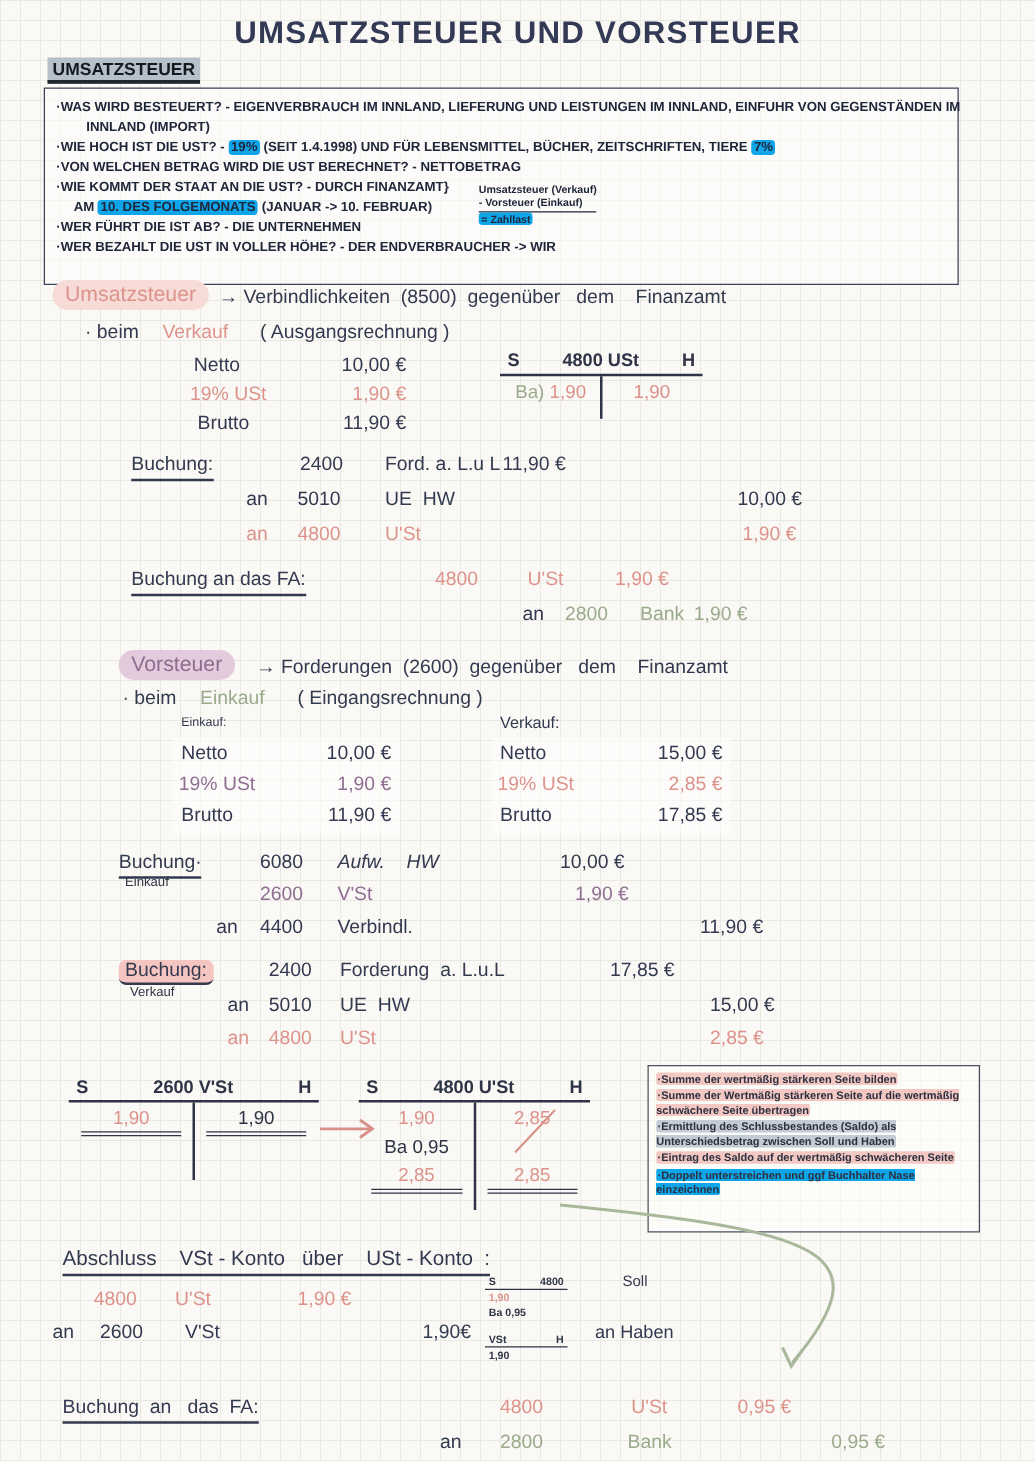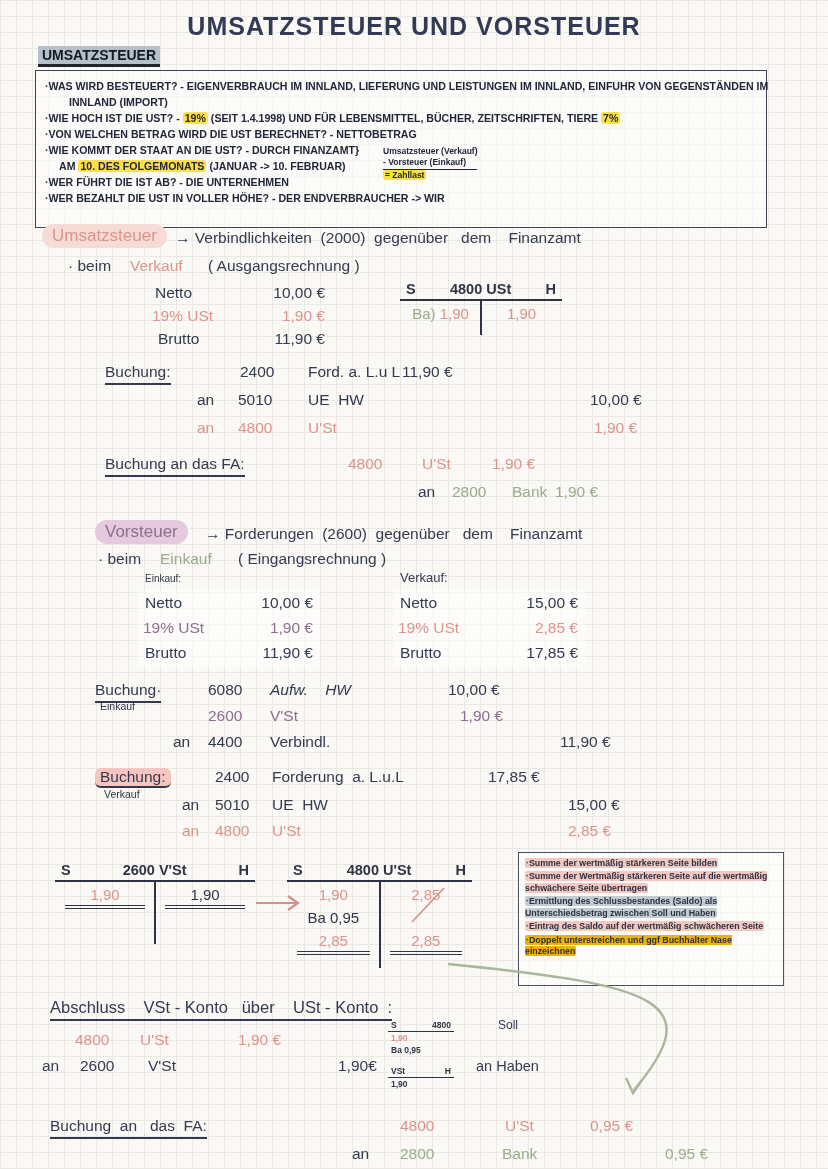--- a/index.html
+++ b/index.html
@@ -13,21 +13,21 @@
     background-size:16px 16px;
     color:#333a50;
   }
   #page{position:absolute;inset:0;}
   .t{position:absolute;white-space:pre;font-size:15.5px;color:#333a50;}
   .pink{color:#dd938c;}
   .purple{color:#8e6d90;}
   .green{color:#9aab8c;}
   .uline{border-bottom:2px solid #333a50;padding-bottom:2px;}
   .rt{text-align:right;}
-  .hl-grey{background:#fde047;border-radius:3px;padding:0 2px;}
+  .hl-grey{background:#0ea5e9;border-radius:3px;padding:0 2px;}
   .pill-pink{background:#f7dbd6;color:#dd938c;border-radius:12px;padding:2px 10px;}
   .pill-purple{background:#e3cbdd;color:#8e6d90;border-radius:12px;padding:2px 10px;}
   .hl-pinkbg{background:#f5c6c1;border-radius:6px;padding:0 5px;}
 
   
   .page-title{position:absolute;top:12px;left:0;width:100%;text-align:center;
     font-size:25px;font-weight:800;letter-spacing:1px;color:#333a56;}
   .corner{position:absolute;left:38px;top:46px;font-size:14px;font-weight:800;
     color:#14181f;background:#b6c0ca;padding:1px 4px;border-bottom:3px solid #20252e;}
 
@@ -58,21 +58,21 @@
   .sub{position:absolute;font-size:10.5px;color:#2e3446;white-space:pre;}
 
   
   .rules-box{position:absolute;left:518px;top:852px;width:252px;height:122px;
     border:1.2px solid #4a505e;background:rgba(253,253,251,.6);
     padding:5px 6px;font-size:8.8px;line-height:1.3;color:#2c3040;font-weight:600;}
   .rule{margin-bottom:2px;}
   .rule span{border-radius:2px;padding:0 1px;}
   .rl-pink span{background:#f3c8c3;}
   .rl-grey span{background:#c3cbd3;}
-  .rl-green span{background:#eab308;margin-top:41px;}
+  .rl-green span{background:#0ea5e9;margin-top:41px;}
 
   
   .mini{position:absolute;width:66px;font-size:8.5px;color:#2e3446;font-weight:700;}
   .mini .mini-hdr{display:flex;justify-content:space-between;border-bottom:1.5px solid #2e3446;
     padding:0 3px 1px;}
   .mini .mini-row{padding:1px 3px;white-space:pre;}
 
   svg.overlay{position:absolute;left:0;top:0;pointer-events:none;}
 </style>
 </head>
@@ -93,21 +93,21 @@
     <div class="qa-line">·WER FÜHRT DIE IST AB? - DIE UNTERNEHMEN</div>
     <div class="qa-line">·WER BEZAHLT DIE UST IN VOLLER HÖHE? - DER ENDVERBRAUCHER -&gt; WIR</div>
   </div>
   <div class="qa-note">
     <div>Umsatzsteuer (Verkauf)</div>
     <div class="note-underline">- Vorsteuer (Einkauf)</div>
     <div><span class="hl-grey">= Zahllast</span></div>
   </div>
 
   <span class="t pill-pink" style="left:42px;top:224px;font-size:17px;">Umsatzsteuer</span>
-  <span class="t" style="left:175px;top:229px;">→ Verbindlichkeiten  (2000)  gegenüber   dem    Finanzamt</span>
+  <span class="t" style="left:175px;top:229px;">→ Verbindlichkeiten  (8500)  gegenüber   dem    Finanzamt</span>
   <span class="t" style="left:68px;top:257px;">· beim</span>
   <span class="t pink" style="left:130px;top:257px;">Verkauf</span>
   <span class="t" style="left:208px;top:257px;">( Ausgangsrechnung )</span>
 
   <span class="t" style="left:155px;top:284px;">Netto</span>
   <span class="t rt" style="left:235px;top:284px;width:90px;">10,00 €</span>
   <span class="t pink" style="left:152px;top:307px;">19% USt</span>
   <span class="t rt pink" style="left:235px;top:307px;width:90px;">1,90 €</span>
   <span class="t" style="left:158px;top:330px;">Brutto</span>
   <span class="t rt" style="left:235px;top:330px;width:90px;">11,90 €</span>

